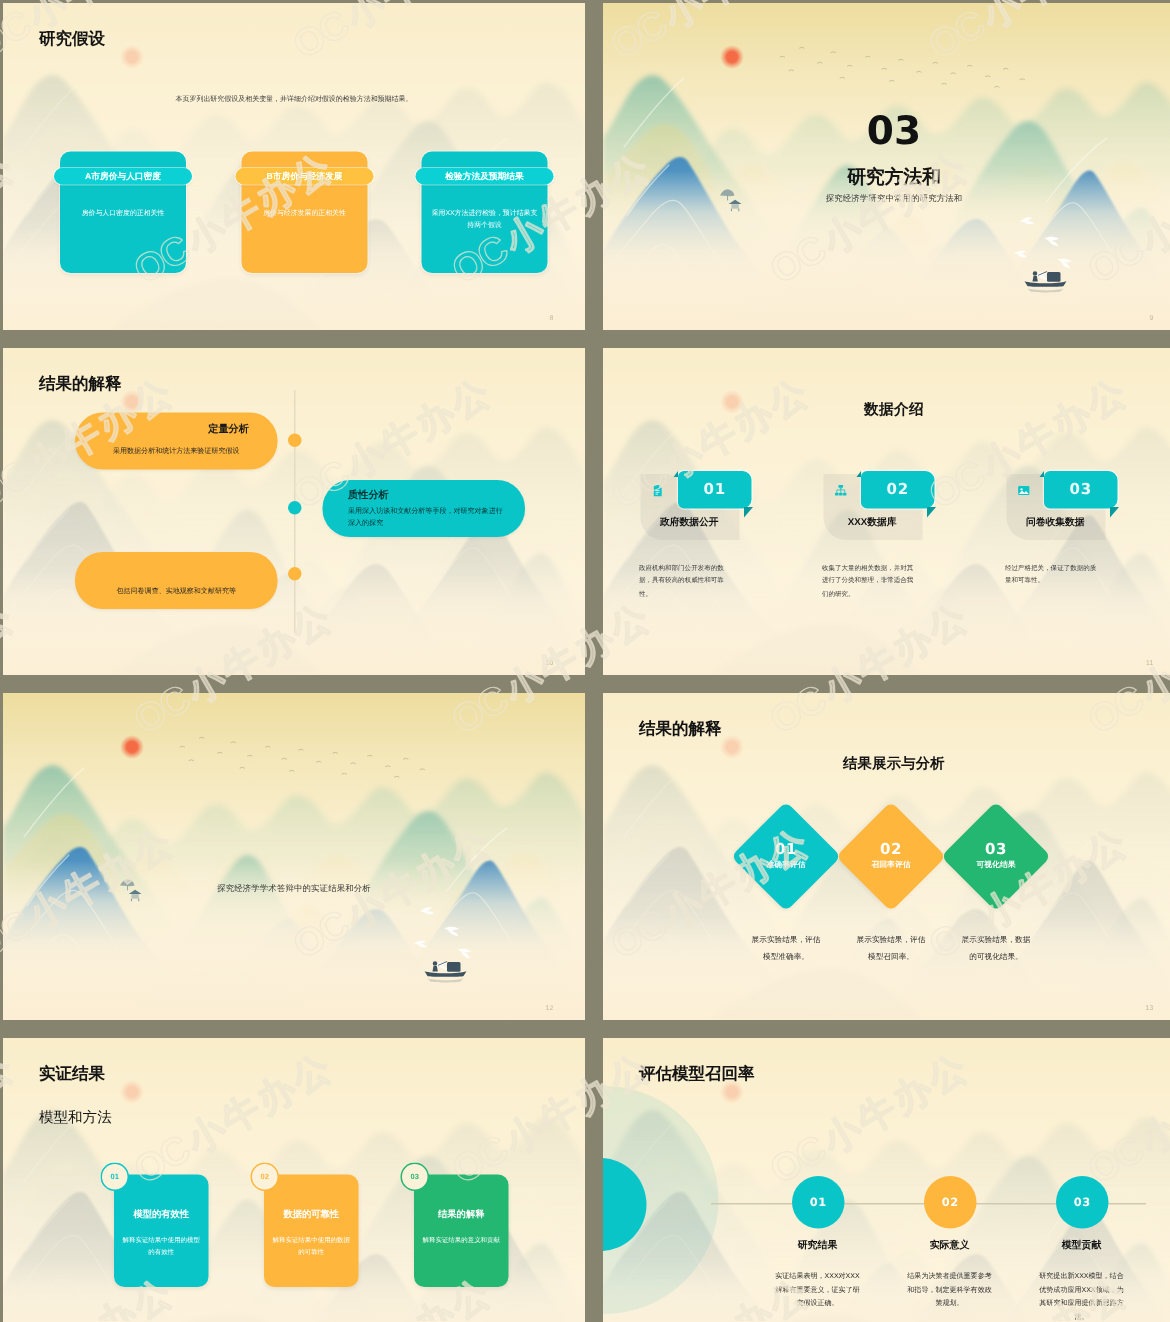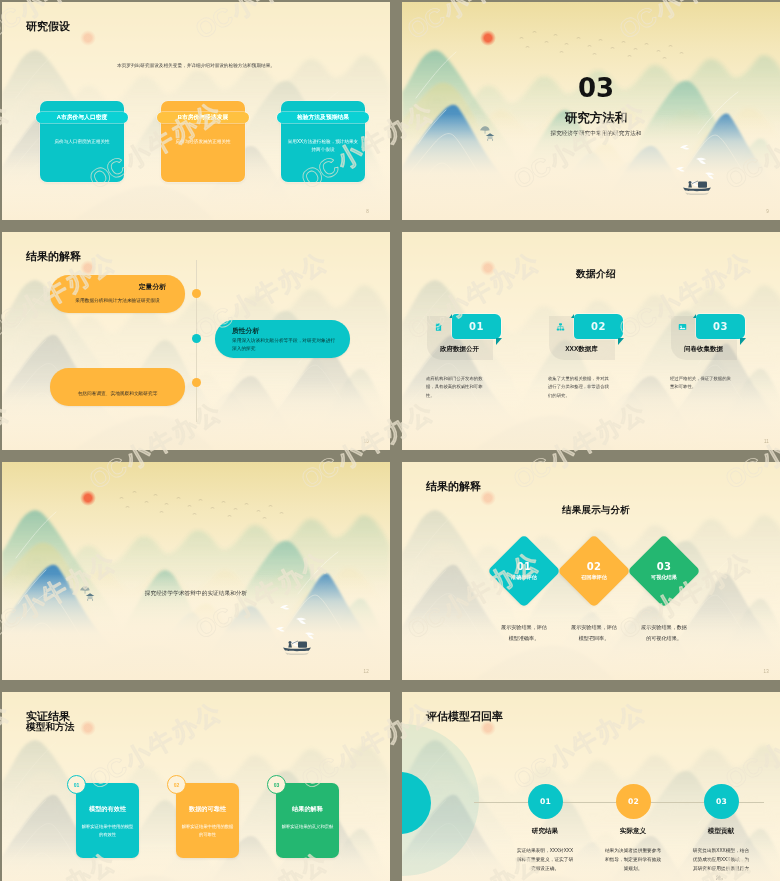--- a/index.html
+++ b/index.html
@@ -63,21 +63,21 @@
 
 .s6head{position:absolute;left:0;top:43px;width:388px;text-align:center;font-size:9.5px;line-height:1;font-weight:bold;color:#141414;letter-spacing:.2px;}
 .s6item{position:absolute;top:71px;width:80px;}
 .s6dia{position:absolute;left:14px;top:12px;width:52px;height:52px;transform:rotate(45deg);border-radius:5px;box-shadow:0 1px 3px rgba(0,0,0,.07);}
 .s6inner{position:absolute;left:0;top:0;width:52px;height:52px;transform:rotate(-45deg);display:flex;flex-direction:column;align-items:center;justify-content:center;}
 .s6num{font-size:10px;font-weight:bold;color:#fff;line-height:1;margin-bottom:3px;font-family:"DejaVu Sans",sans-serif;letter-spacing:.3px;}
 .s6t{font-size:5.2px;line-height:1;font-weight:bold;color:#fff;}
 .s6b{position:absolute;left:17px;top:89px;width:46px;text-align:center;font-size:5.1px;color:#2d2d2d;line-height:2.1;}
 
 
-.s7head{position:absolute;left:24px;top:30px;font-size:9.7px;line-height:1;font-weight:bold;color:#141414;letter-spacing:0;}
+.s7head{position:absolute;left:24px;top:49px;font-size:9.7px;line-height:1;font-weight:normal;color:#141414;letter-spacing:0;}
 .s7item{position:absolute;top:83px;width:70px;}
 .s7badge{position:absolute;left:0;top:0;width:17px;height:17px;border-radius:50%;background:#fcf2da;border:1.3px solid #0ac5c8;
  display:flex;align-items:center;justify-content:center;font-size:5px;font-weight:bold;z-index:2;}
 .s7card{position:absolute;left:9px;top:8px;width:63px;height:75px;border-radius:7px;box-shadow:0 1px 3px rgba(0,0,0,.07);}
 .s7t{position:absolute;left:0;top:22px;width:63px;text-align:center;font-size:6.2px;font-weight:bold;color:#fff;}
 .s7b{position:absolute;left:5px;top:40px;width:53px;text-align:center;font-size:4.3px;color:#fff;line-height:1.8;}
 
 
 .s8blob{position:absolute;left:-75px;top:32px;width:152px;height:152px;border-radius:50%;background:rgba(104,197,190,.16);}
 .s8blob2{position:absolute;left:-33px;top:80px;width:62px;height:62px;border-radius:50%;background:#0ac5c8;}

